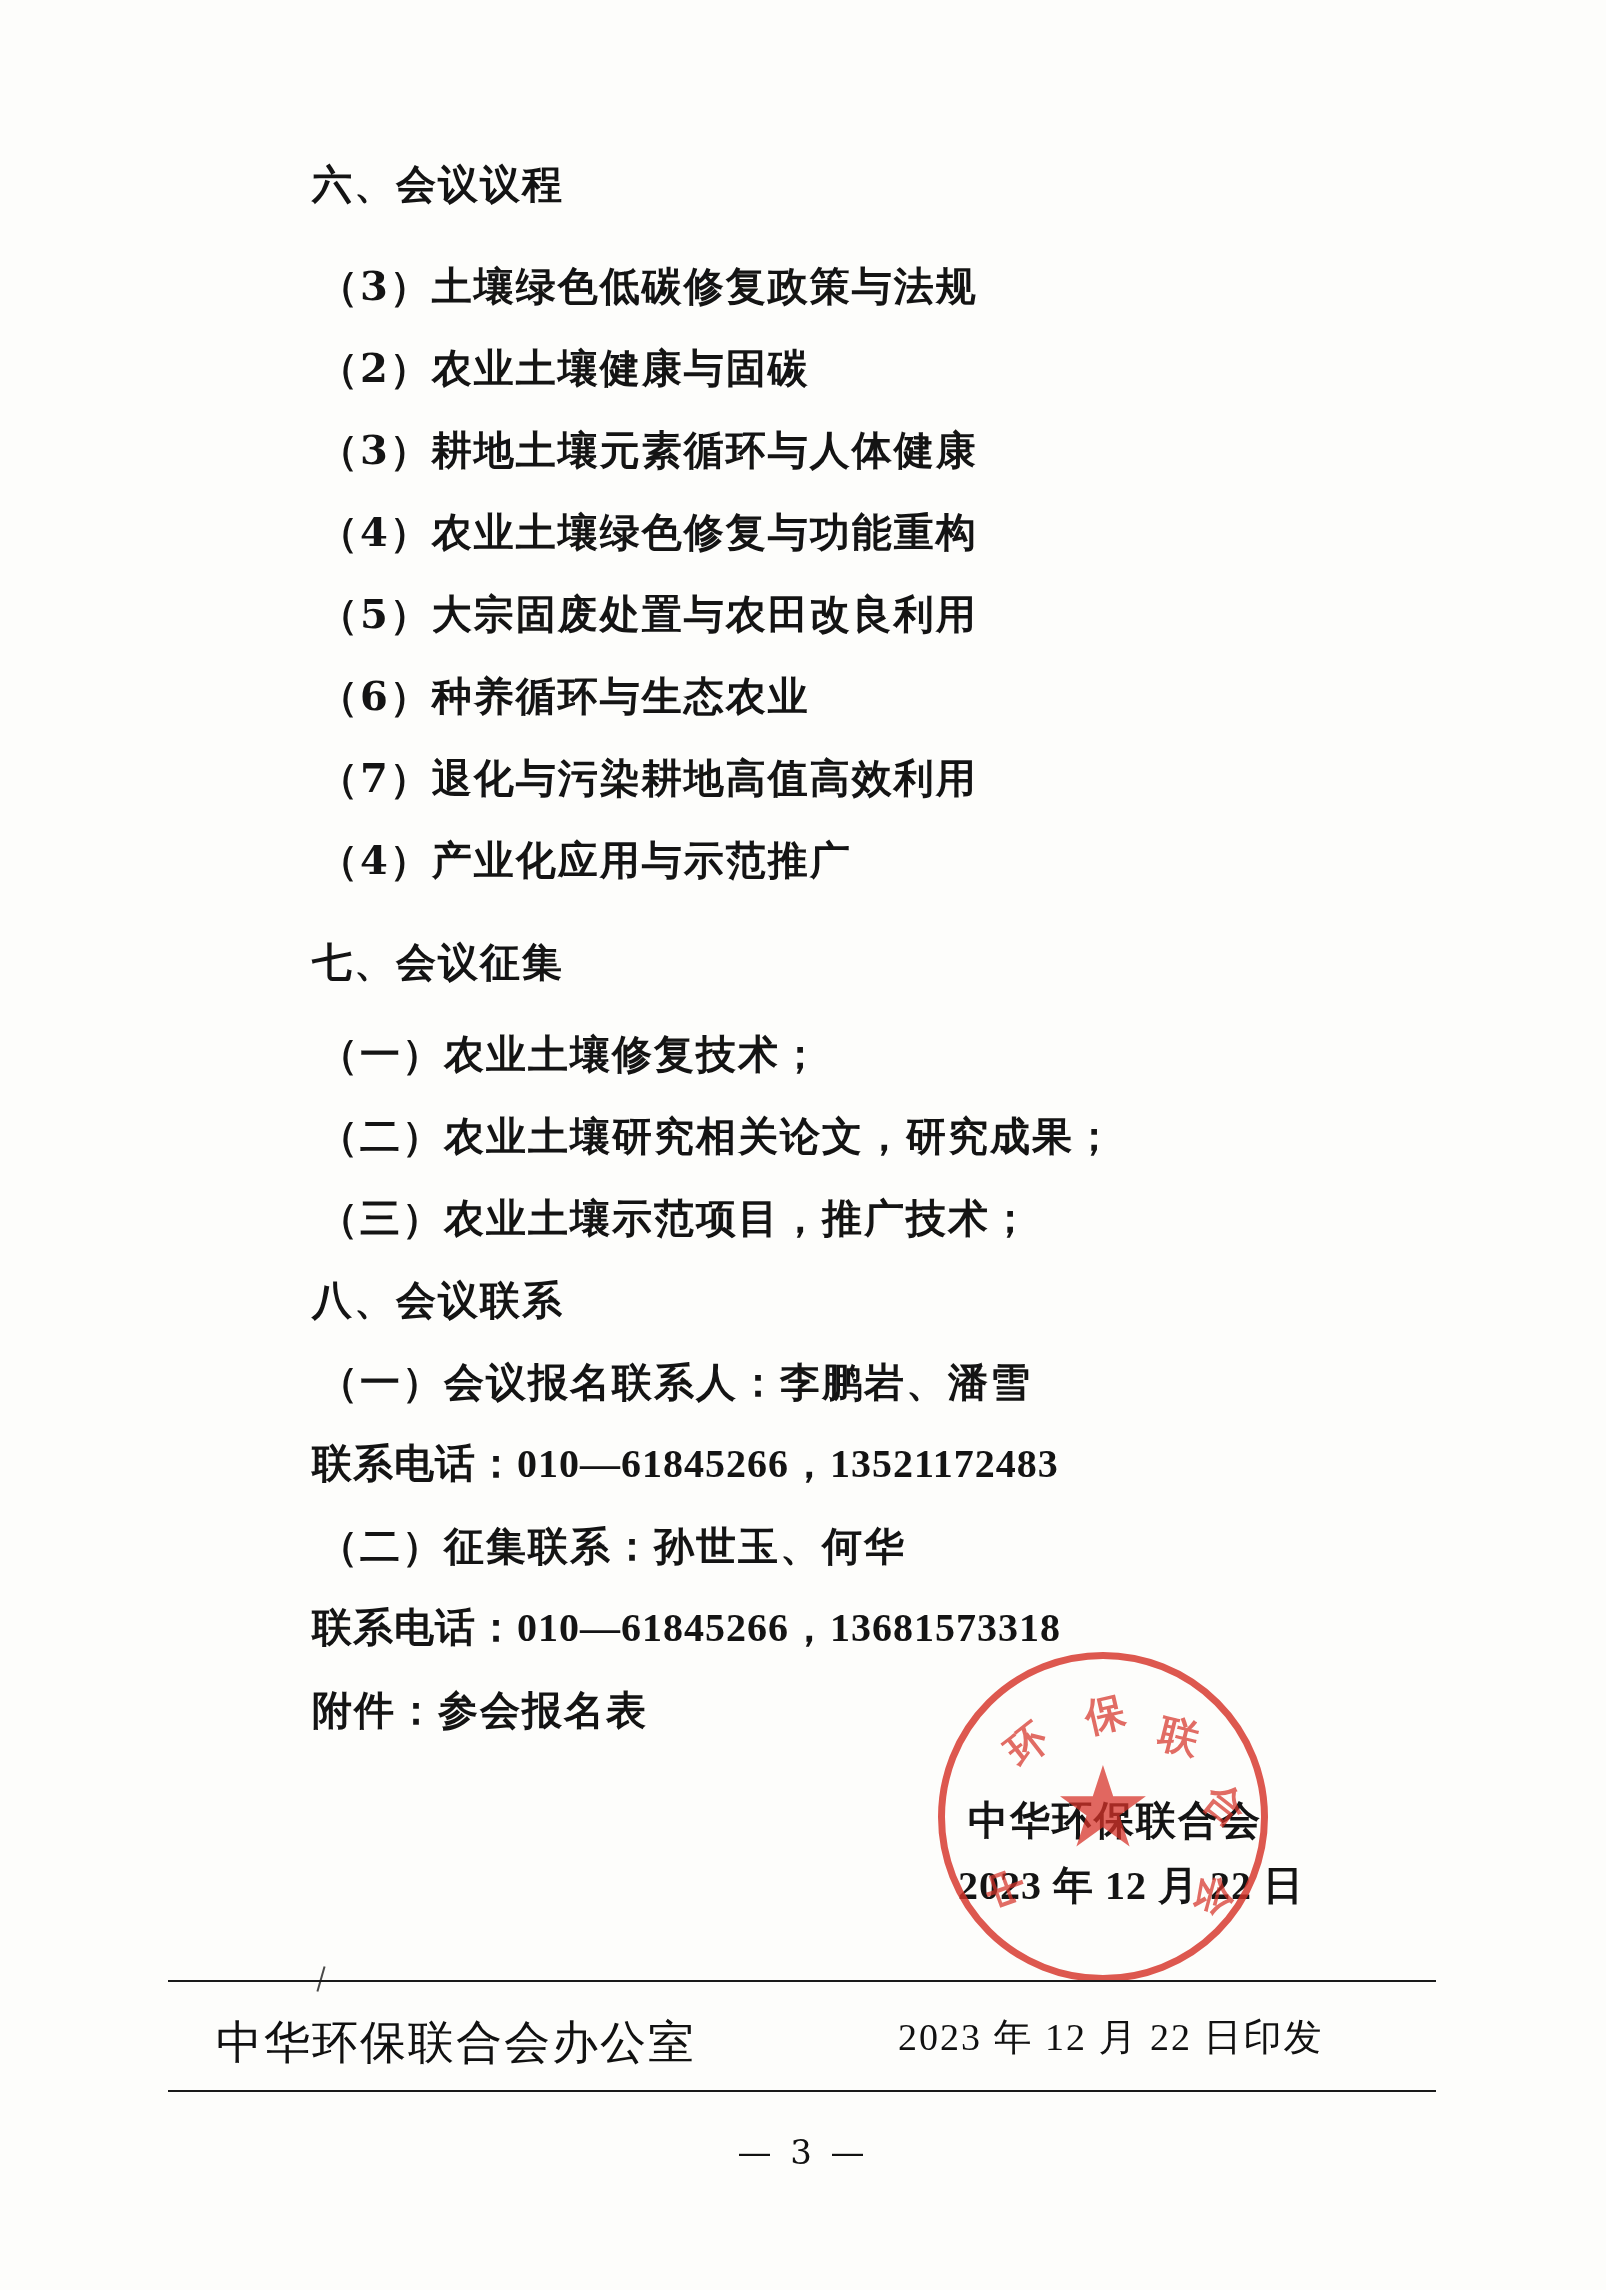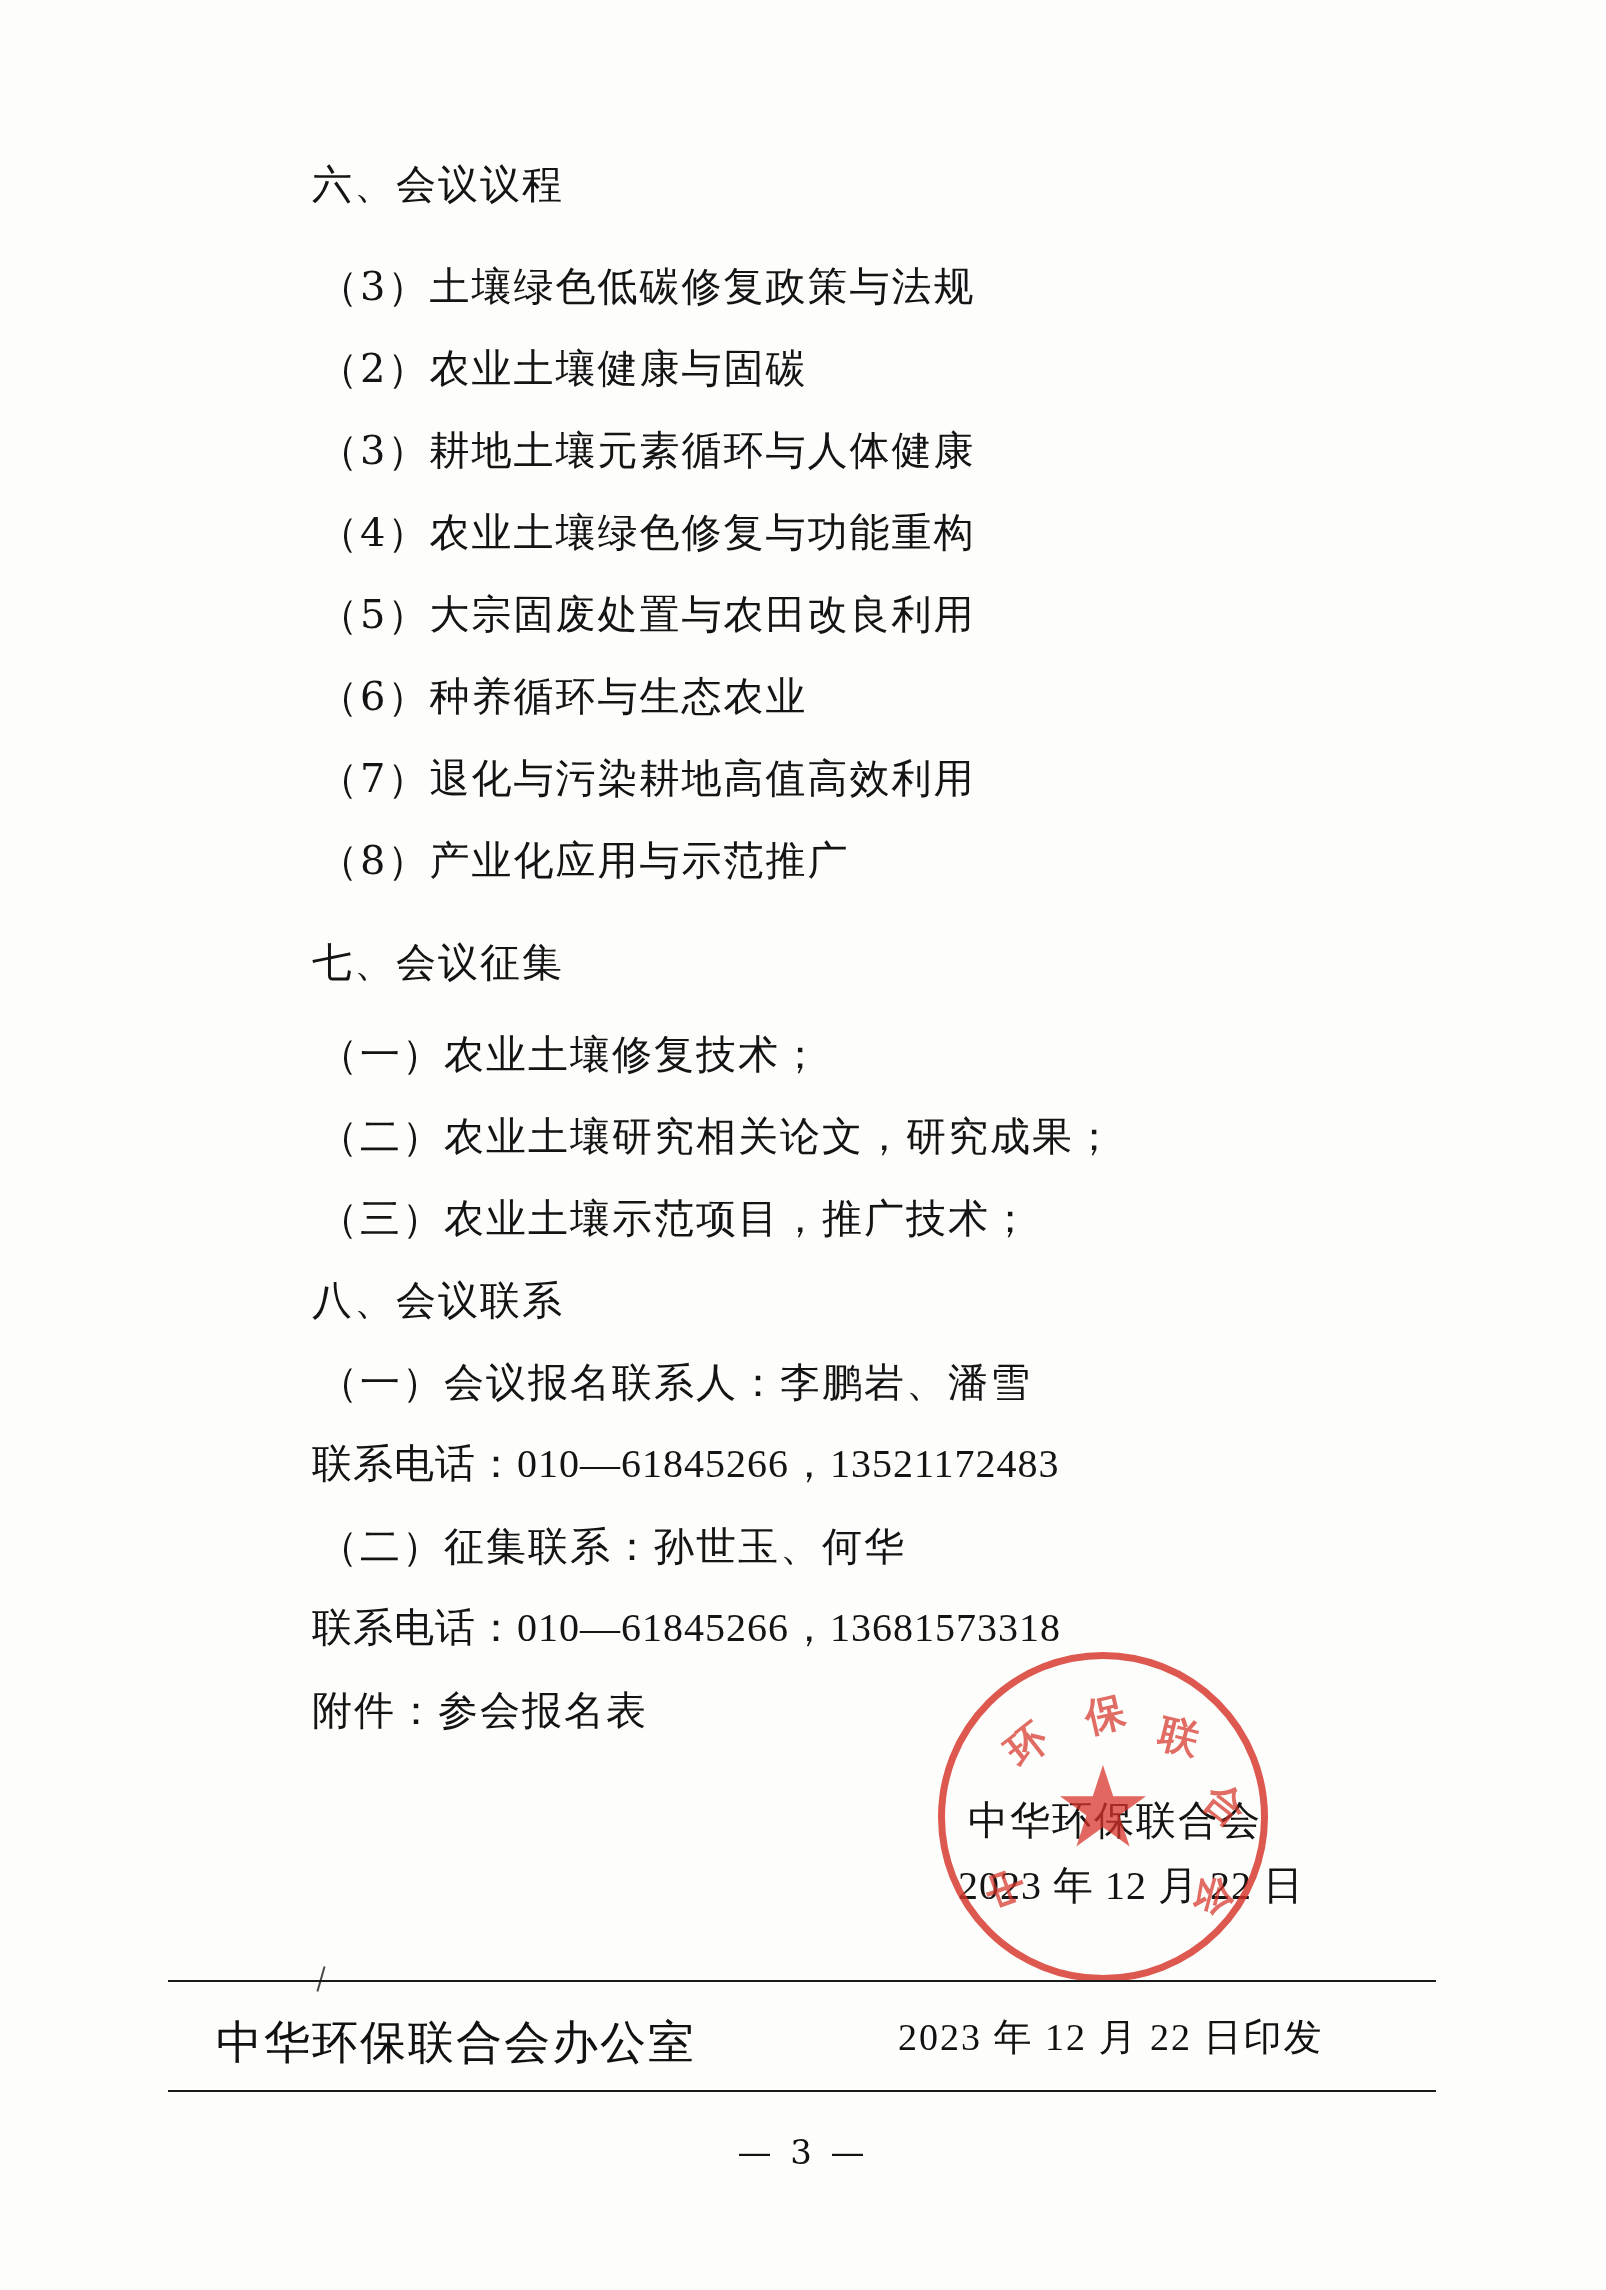--- a/index.html
+++ b/index.html
@@ -28,20 +28,21 @@
     height: 2290px;
   }
   .doc-line {
     position: absolute;
     font-size: 40px;
     line-height: 1.2;
     letter-spacing: 2px;
     white-space: nowrap;
     color: #141414;
     font-family: "DejaVu Serif", "Liberation Serif", serif;
+    font-weight: bold;
   }
   .indent1 { left: 318px; }
   .indent0 { left: 312px; }
 
   .num-line {
     font-family: "Liberation Serif", serif;
     letter-spacing: 1px;
   }
 
   
@@ -146,21 +147,21 @@
   <div class="content">
 
     <div class="doc-line indent0" style="top:160px">六、会议议程</div>
     <div class="doc-line indent1" style="top:262px">（3）土壤绿色低碳修复政策与法规</div>
     <div class="doc-line indent1" style="top:344px">（2）农业土壤健康与固碳</div>
     <div class="doc-line indent1" style="top:426px">（3）耕地土壤元素循环与人体健康</div>
     <div class="doc-line indent1" style="top:508px">（4）农业土壤绿色修复与功能重构</div>
     <div class="doc-line indent1" style="top:590px">（5）大宗固废处置与农田改良利用</div>
     <div class="doc-line indent1" style="top:672px">（6）种养循环与生态农业</div>
     <div class="doc-line indent1" style="top:754px">（7）退化与污染耕地高值高效利用</div>
-    <div class="doc-line indent1" style="top:836px">（8）产业化应用与示范推广</div>
+    <div class="doc-line indent1" style="top:836px">（4）产业化应用与示范推广</div>
 
     <div class="doc-line indent0" style="top:938px">七、会议征集</div>
     <div class="doc-line indent1" style="top:1112px">（二）农业土壤研究相关论文，研究成果；</div>
     <div class="doc-line indent1" style="top:1030px">（一）农业土壤修复技术；</div>
     <div class="doc-line indent1" style="top:1194px">（三）农业土壤示范项目，推广技术；</div>
 
     <div class="doc-line indent0" style="top:1276px">八、会议联系</div>
     <div class="doc-line indent1" style="top:1358px">（一）会议报名联系人：李鹏岩、潘雪</div>
     <div class="doc-line indent0 num-line" style="top:1440px">联系电话：010—61845266，13521172483</div>
     <div class="doc-line indent1" style="top:1522px">（二）征集联系：孙世玉、何华</div>

